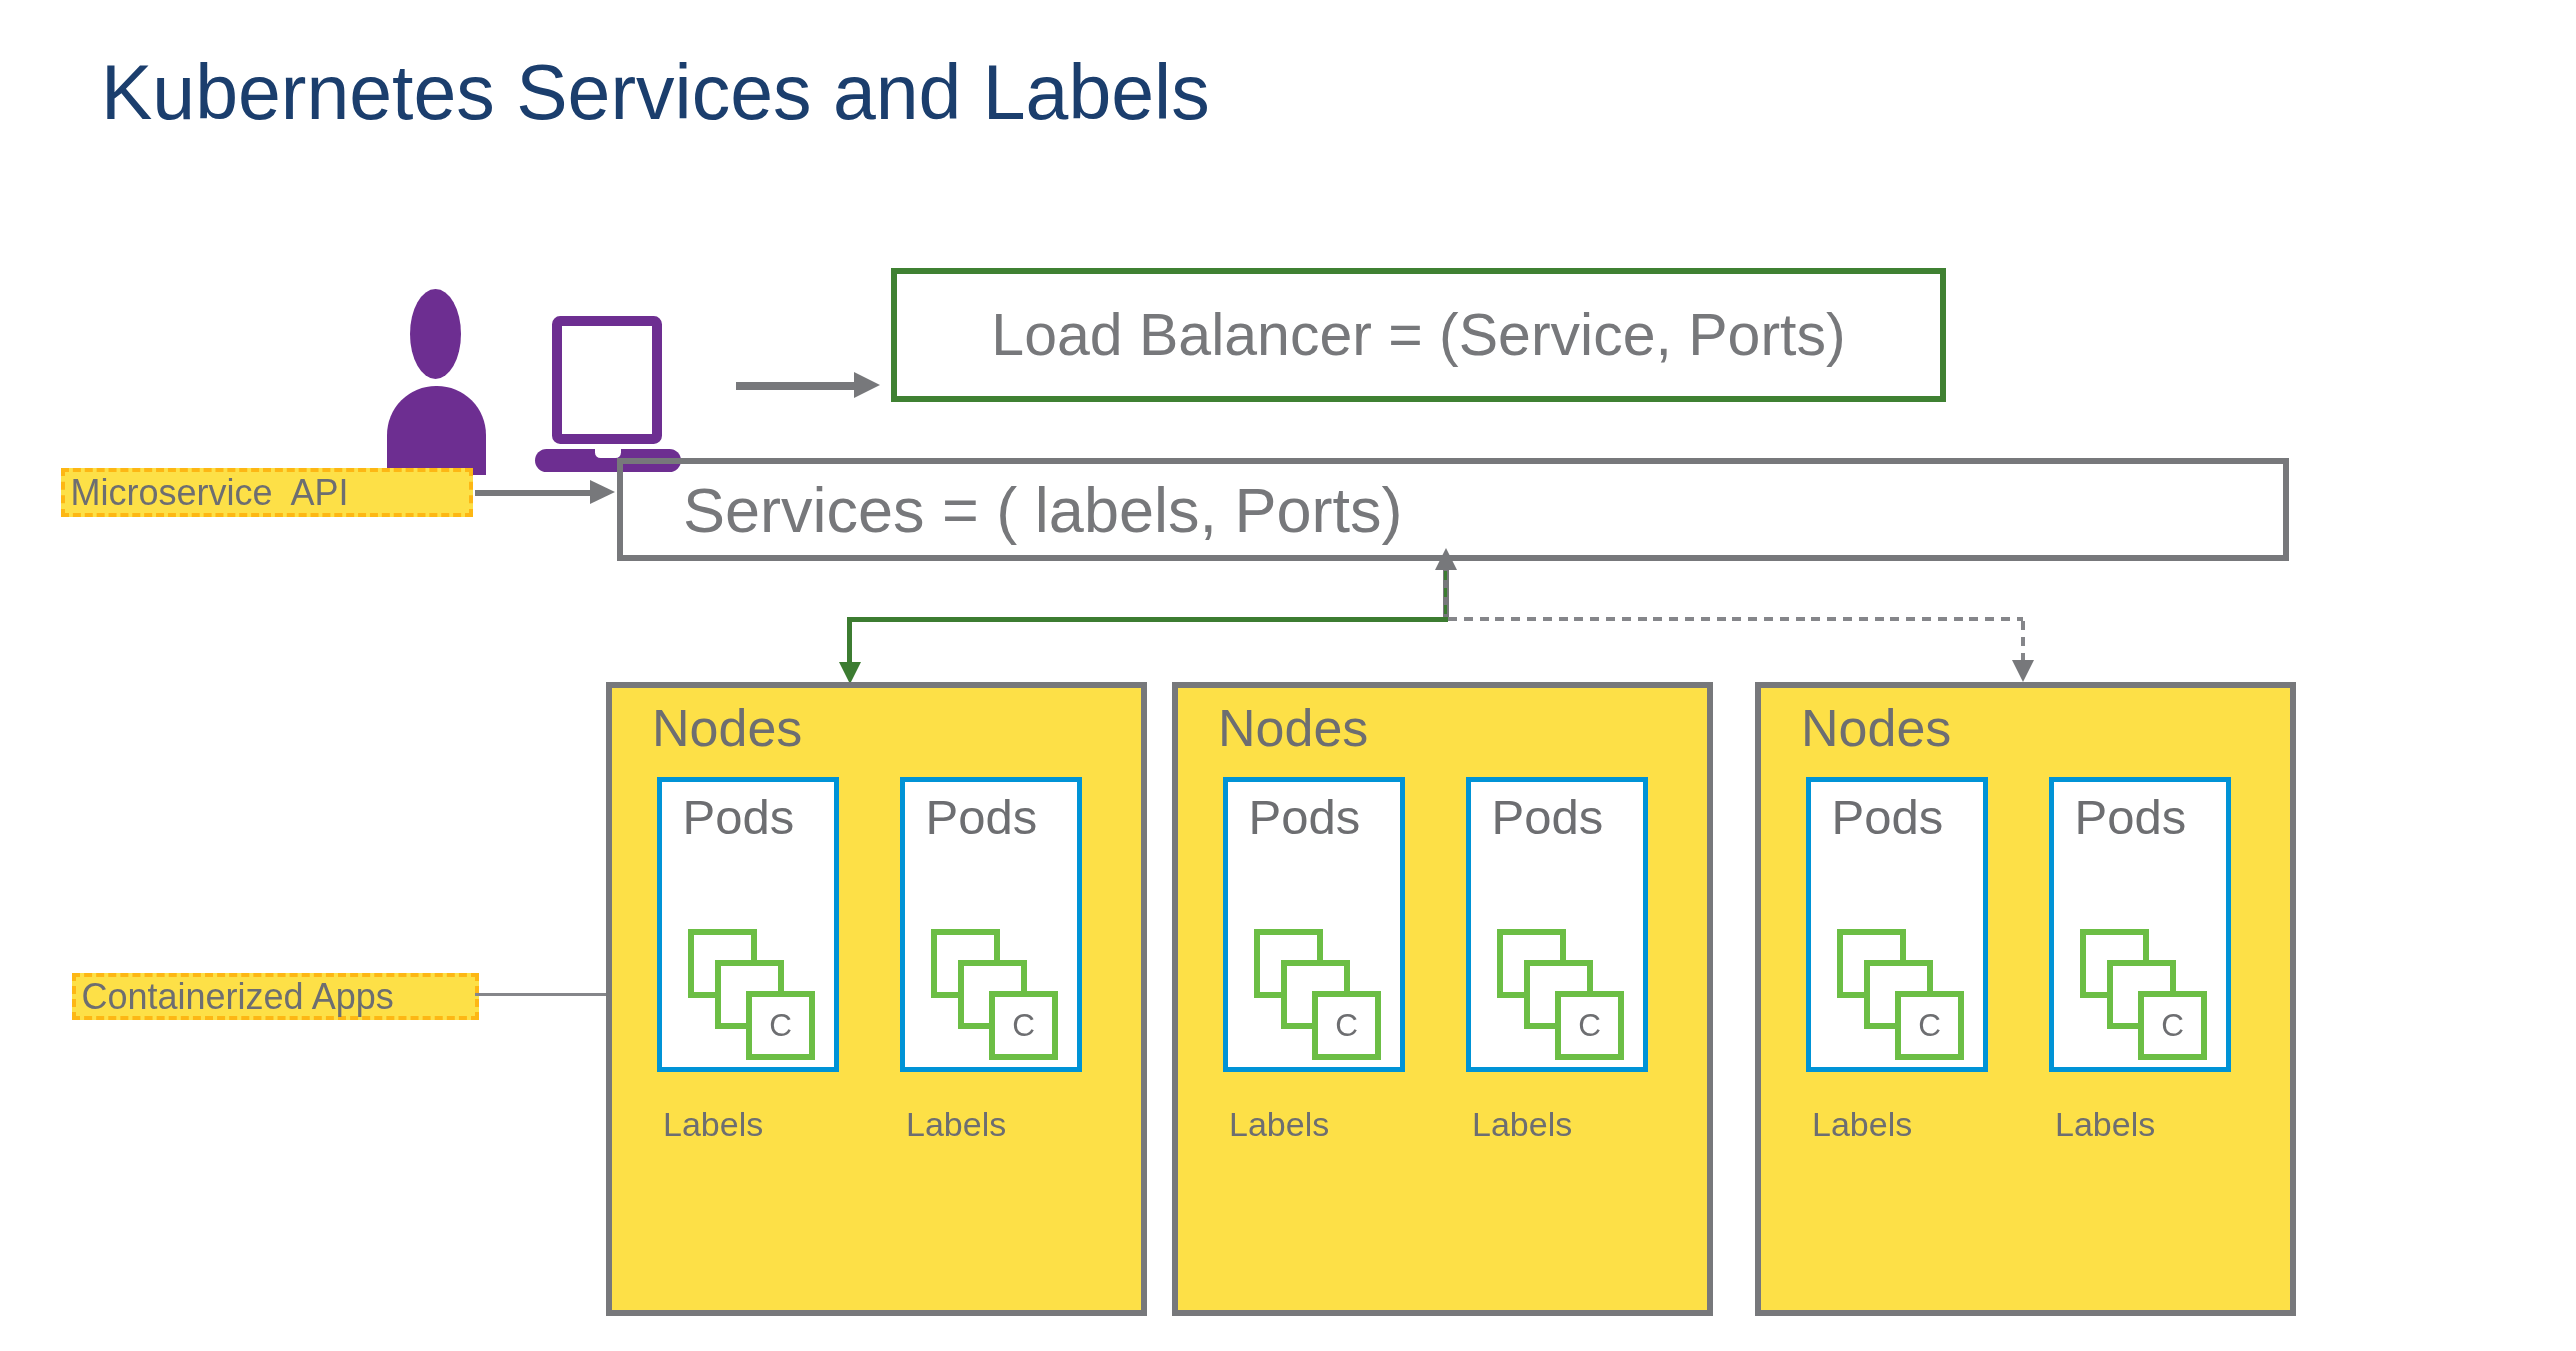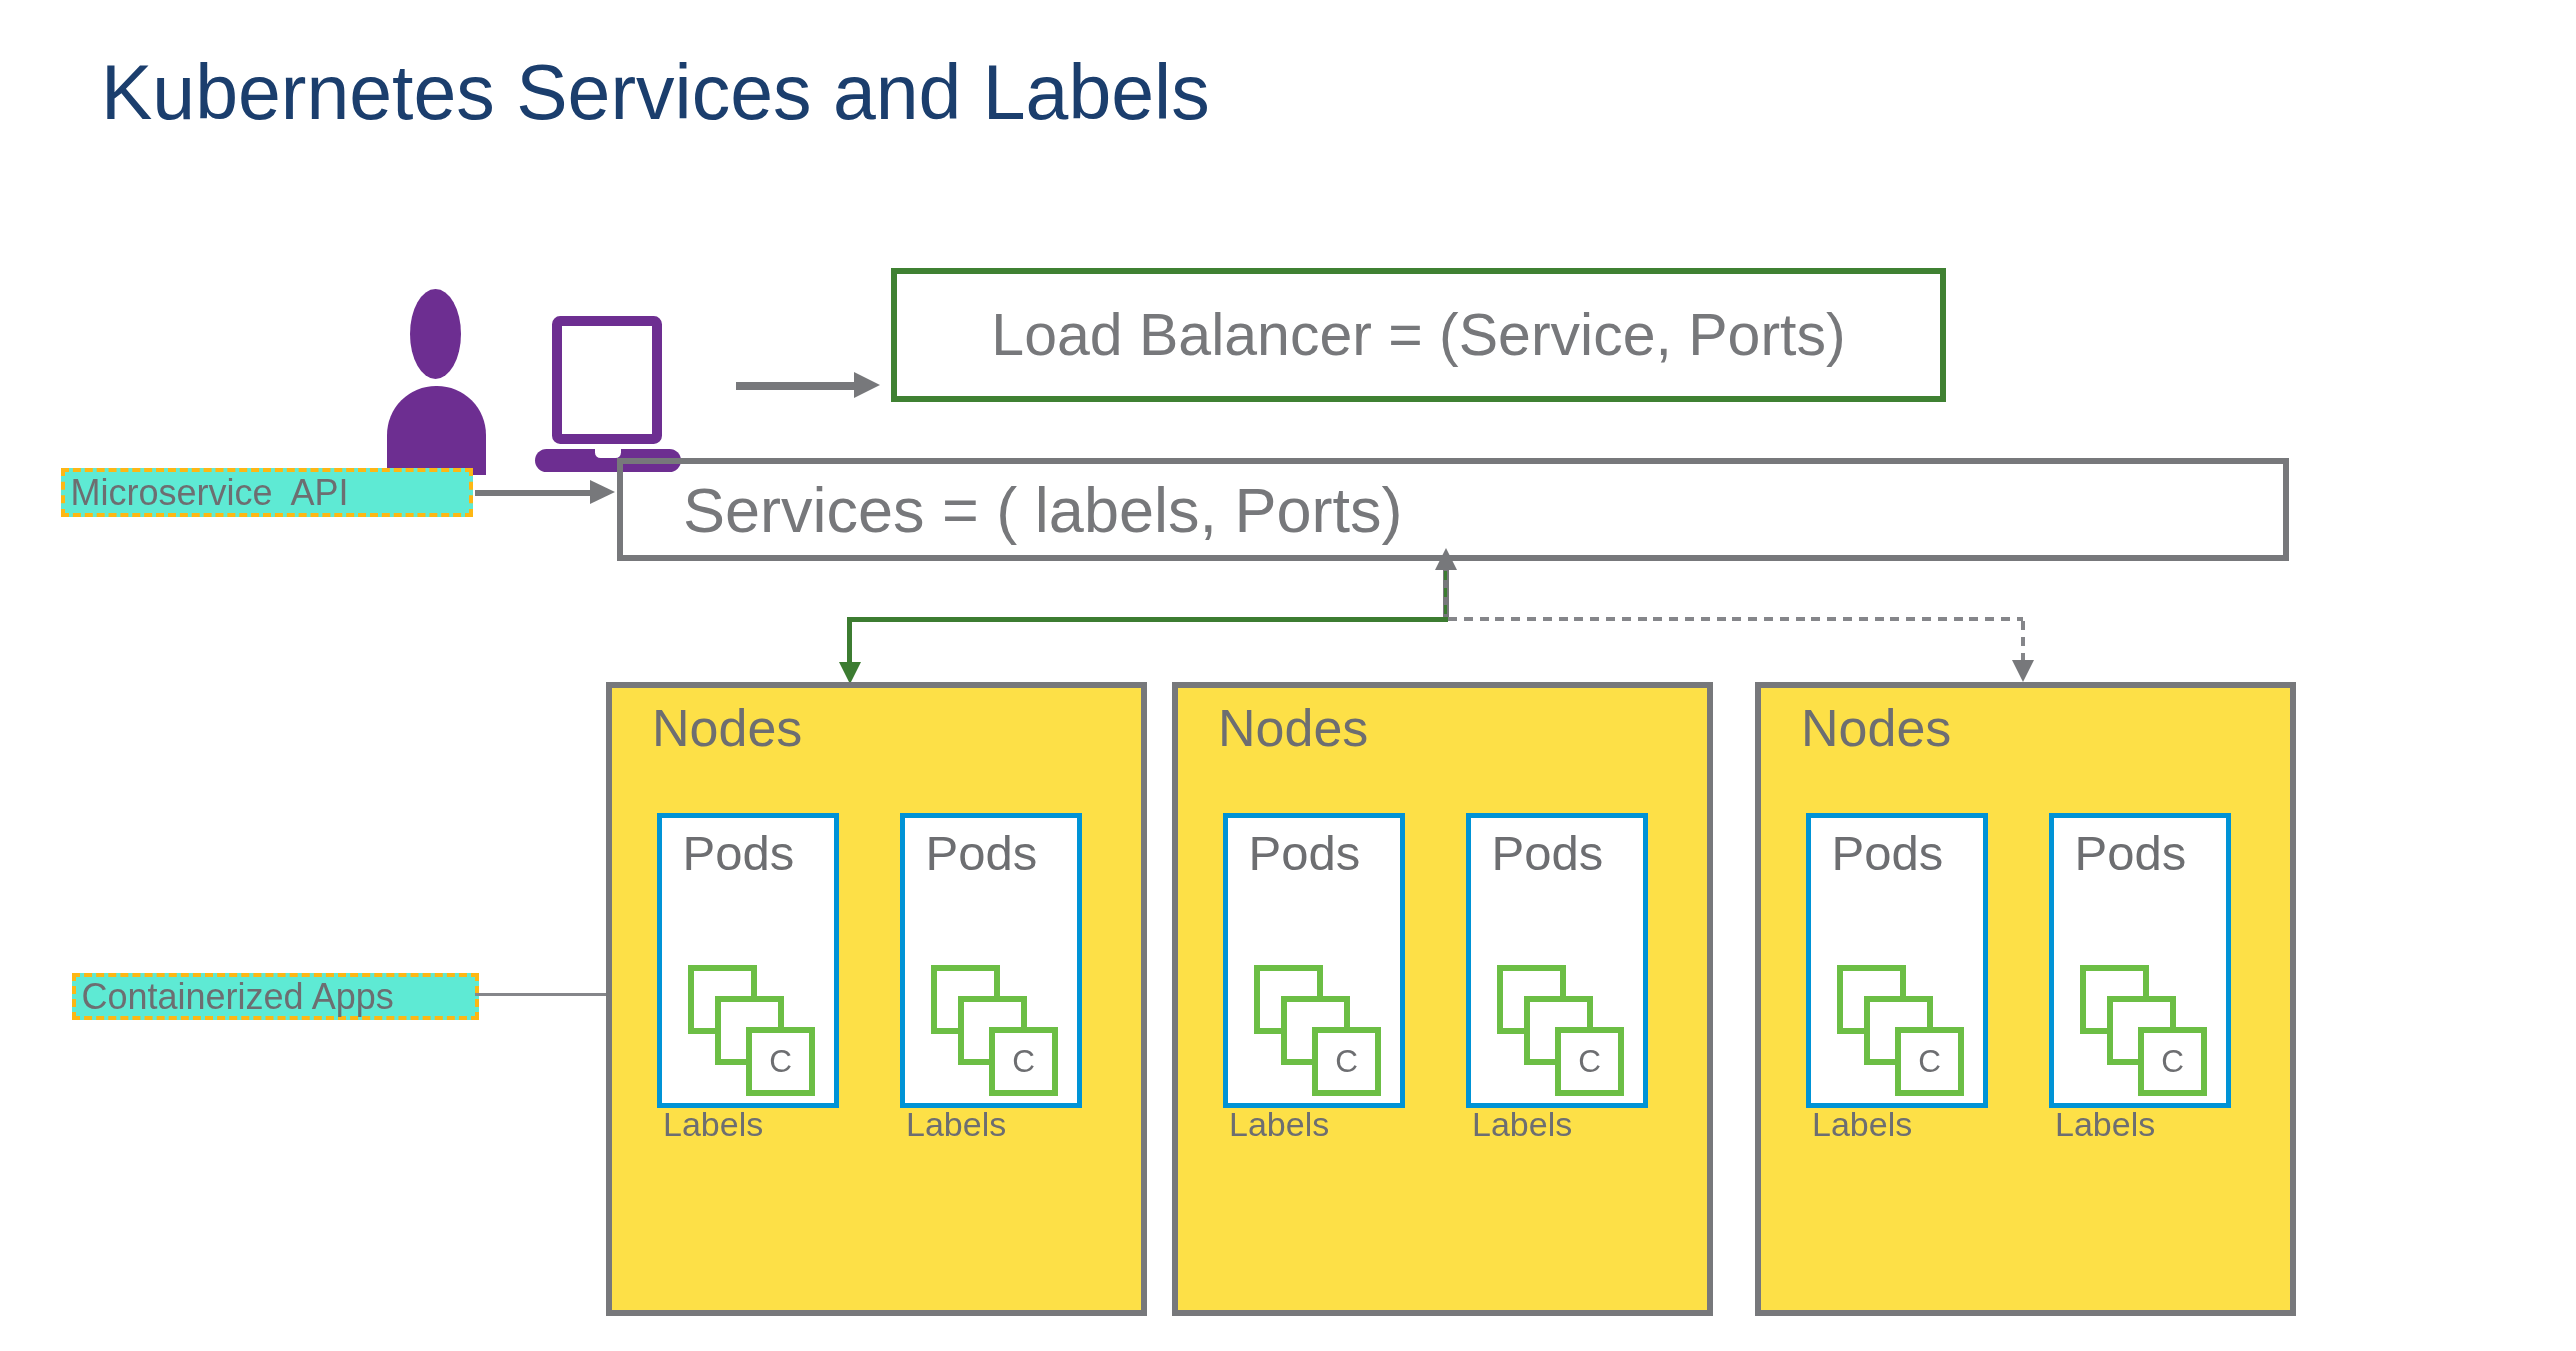--- a/index.html
+++ b/index.html
@@ -25,37 +25,37 @@
 
   
   .lb-box{position:absolute;left:891px;top:268px;width:1055px;height:134px;border:6.2px solid #3f8132;box-sizing:border-box;display:flex;align-items:center;justify-content:center;}
   .lb-box .txt{font-size:59px;color:#77787b;white-space:pre;}
 
   
   .svc-box{position:absolute;left:617px;top:442px;width:1672px;height:103px;border:6.2px solid #77787b;box-sizing:border-box;display:flex;align-items:center;margin-top:16px;}
   .svc-box .txt{font-size:63px;color:#77787b;margin-left:60px;white-space:pre;}
 
   
-  .tag{position:absolute;border:4.1px dashed #fdb714;box-sizing:border-box;display:flex;align-items:center;background:#5eead4;}
+  .tag{position:absolute;border:4.1px dashed #fdb714;box-sizing:border-box;display:flex;align-items:center;background:#fde047;}
   .tag .txt{font-size:36px;color:#6d6e71;margin-left:5.5px;white-space:pre;}
   .tag-ms{left:61px;top:468px;width:412px;height:49px;}
   .tag-ca{left:72px;top:973px;width:407px;height:47px;}
 
   
   .green-h{position:absolute;left:847px;top:617px;width:601px;height:4.8px;background:#3c7c31;}
   .green-v{position:absolute;left:847px;top:617px;width:4.8px;height:49px;background:#3c7c31;}
   .up-line{position:absolute;left:1443px;top:570px;width:5.5px;height:51px;background:#77787b;}
   .up-line-green-dash{position:absolute;left:1444px;top:571px;width:2.7px;height:49px;background:repeating-linear-gradient(180deg,#3c7c31 0 9px,transparent 9px 17px);}
   .dash-h{position:absolute;left:1448px;top:617px;width:575px;height:4.1px;background:repeating-linear-gradient(90deg,#85868a 0 9px,transparent 9px 15.8px);}
   .dash-v{position:absolute;left:2021px;top:621px;width:4.1px;height:40px;background:repeating-linear-gradient(180deg,#85868a 0 9px,transparent 9px 15.8px);}
 
   
   .node{position:absolute;top:682px;width:541px;height:634px;border:6.2px solid #77787b;box-sizing:border-box;background:#fde047;}
   .node-title{position:absolute;left:40px;top:9.6px;font-size:52px;color:#6d6e71;}
-  .pod{position:absolute;top:89px;width:182px;height:295px;border:5.5px solid #0093d6;box-sizing:border-box;background:#fff;margin-top:36px;}
+  .pod{position:absolute;top:89px;width:182px;height:295px;border:5.5px solid #0093d6;box-sizing:border-box;background:#fff;}
   .pod-title{position:absolute;left:20.6px;top:6.9px;font-size:49px;color:#6d6e71;}
   .csq{position:absolute;width:69px;height:69px;border:6.9px solid #6cbe45;background:#fff;box-sizing:border-box;}
   .csq.back{left:26px;top:147px;}
   .csq.mid{left:53px;top:178px;}
   .csq.front{left:84px;top:209px;display:flex;align-items:center;justify-content:center;font-size:31.5px;color:#6d6e71;}
   .pod-label{position:absolute;top:417px;font-size:34px;color:#6d6e71;}
 </style>
 </head>
 <body>
 

